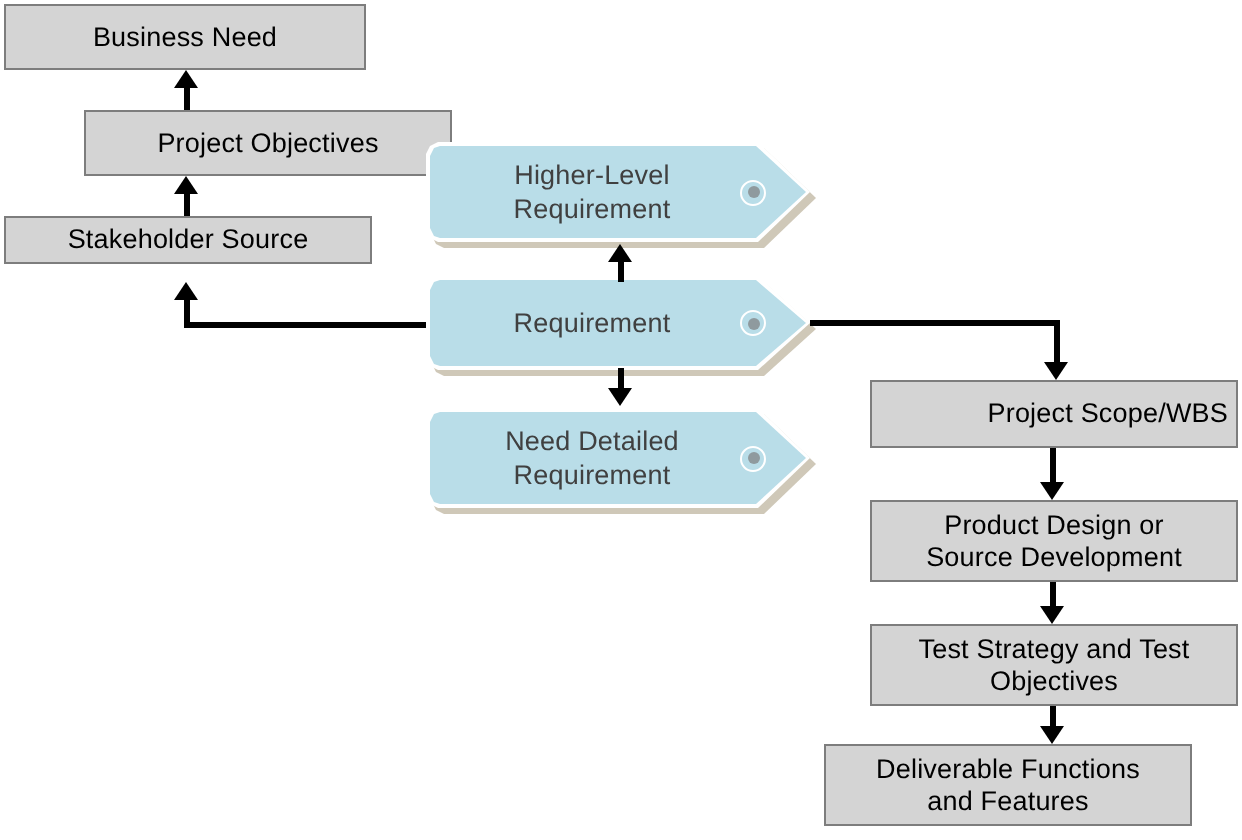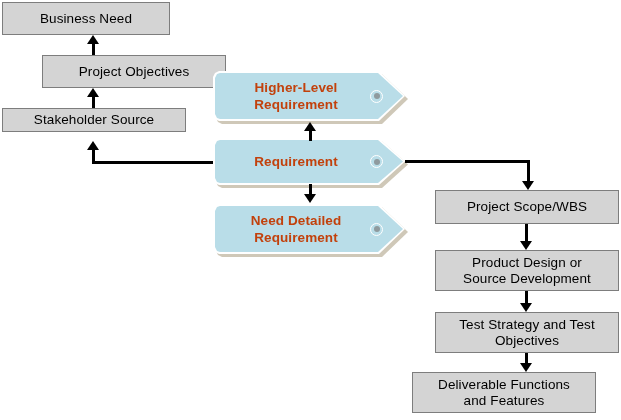--- a/index.html
+++ b/index.html
@@ -95,22 +95,22 @@
     left: 0;
     top: 0;
     width: calc(100% - 26px);
     height: 100%;
     display: flex;
     align-items: center;
     justify-content: center;
     text-align: center;
     font-size: 13.5px;
     line-height: 17px;
-    font-weight: 700;
-    color: #c2410c;
+    font-weight: 400;
+    color: #404040;
     letter-spacing: 0.1px;
   }
   
   .eyelet {
     position: absolute;
     right: 22px;
     top: 50%;
     width: 13px;
     height: 13px;
     margin-top: -6.5px;
@@ -147,21 +147,21 @@
     border-right: 6px solid transparent;
   }
   .arrow-up   { border-bottom: 9px solid #000000; }
   .arrow-down { border-top: 9px solid #000000; }
 </style>
 </head>
 <body>
 
 <div id="canvas">
 
-  <div class="pbox" style="left:2px; top:2px; width:168px; height:33px;">
+  <div class="pbox" style="left:2px; top:2px; width:181px; height:33px;">
     <span class="txt">Business Need</span>
   </div>
 
   <div class="pbox" style="left:2px; top:55px; width:184px; height:33px;margin-left:40px;">
     <span class="txt">Project Objectives</span>
   </div>
 
   <div class="pbox" style="left:2px; top:108px; width:184px; height:24px;">
     <span class="txt">Stakeholder Source</span>
   </div>
@@ -215,21 +215,21 @@
   <div class="lineV" style="left:309px; top:131px; height:10px;"></div>
   <div class="arrow-up" style="left:304px; top:122px;"></div>
 
   <div class="lineV" style="left:309px; top:184px; height:10px;"></div>
   <div class="arrow-down" style="left:304px; top:194px;"></div>
 
   <div class="lineH" style="left:405px; top:160px; width:125px;"></div>
   <div class="lineV" style="left:527px; top:160px; height:21px;"></div>
   <div class="arrow-down" style="left:522px; top:181px;"></div>
 
-  <div class="pbox" style="left:435px; top:190px; width:184px; height:34px;">
+  <div class="pbox" style="left:435px; top:190px; width:184px; height:34px;justify-content:flex-end;">
     <span class="txt">
       <span>Project Scope/WBS</span>
     </span>
   </div>
 
   <div class="pbox" style="left:435px; top:250px; width:184px; height:41px;">
     <span class="txt">
       <span>Product Design or</span><br>
       <span>Source Development</span>
     </span>

